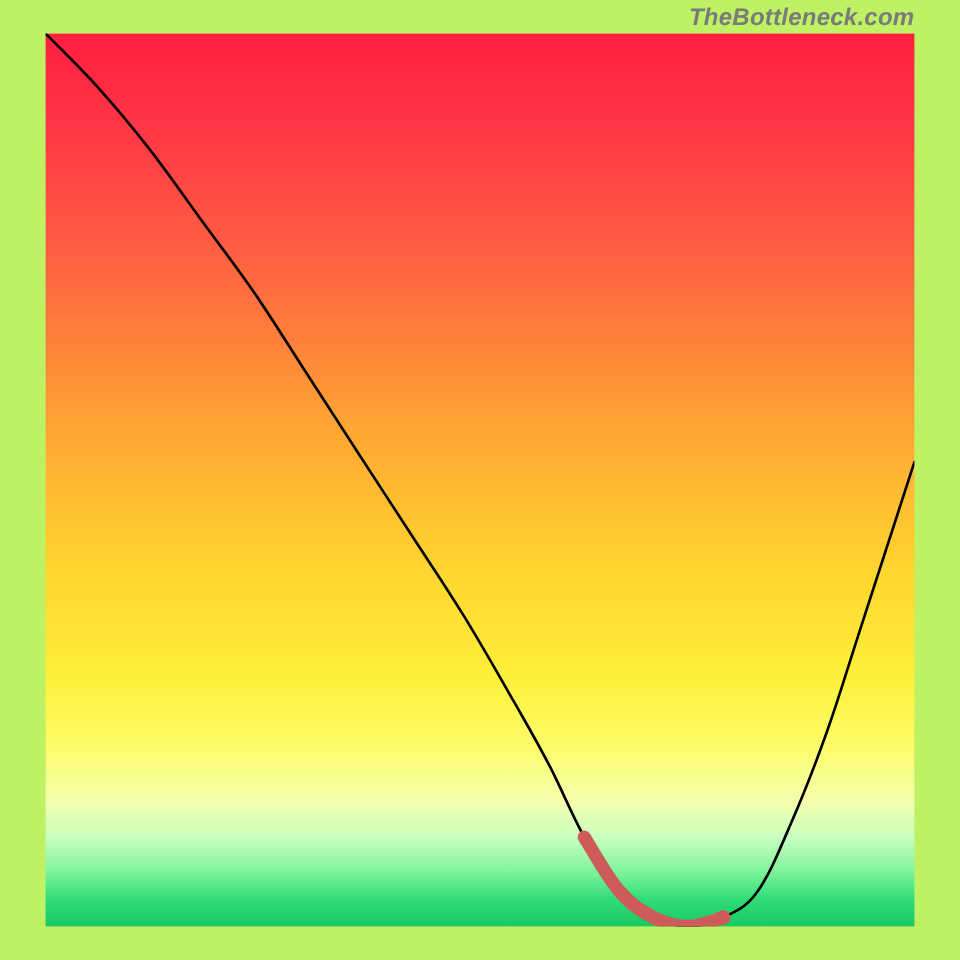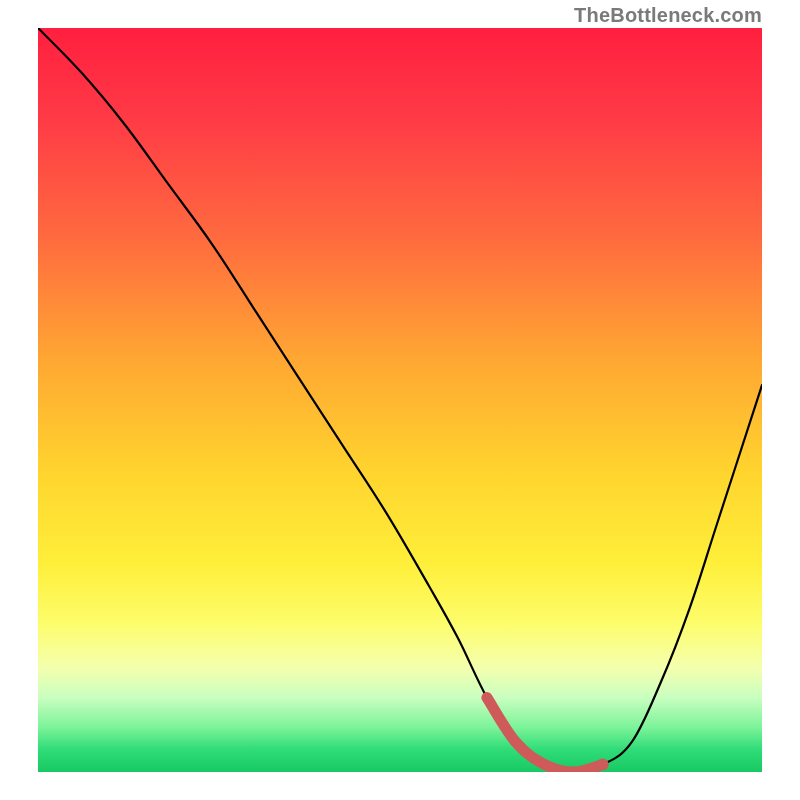--- a/index.html
+++ b/index.html
@@ -8,21 +8,22 @@
     width: 800px;
     height: 800px;
     background: #000;
     overflow: hidden;
     font-family: Arial, Helvetica, sans-serif;
   }
   .frame {
     position: relative;
     width: 800px;
     height: 800px;
-    background: #ffffff;
+    background: #bef264;
+    font-style: italic;
   }
   .plot-area {
     position: absolute;
     left: 38px;
     top: 28px;
     width: 724px;
     height: 744px;
     
     background: linear-gradient(
       to bottom,

